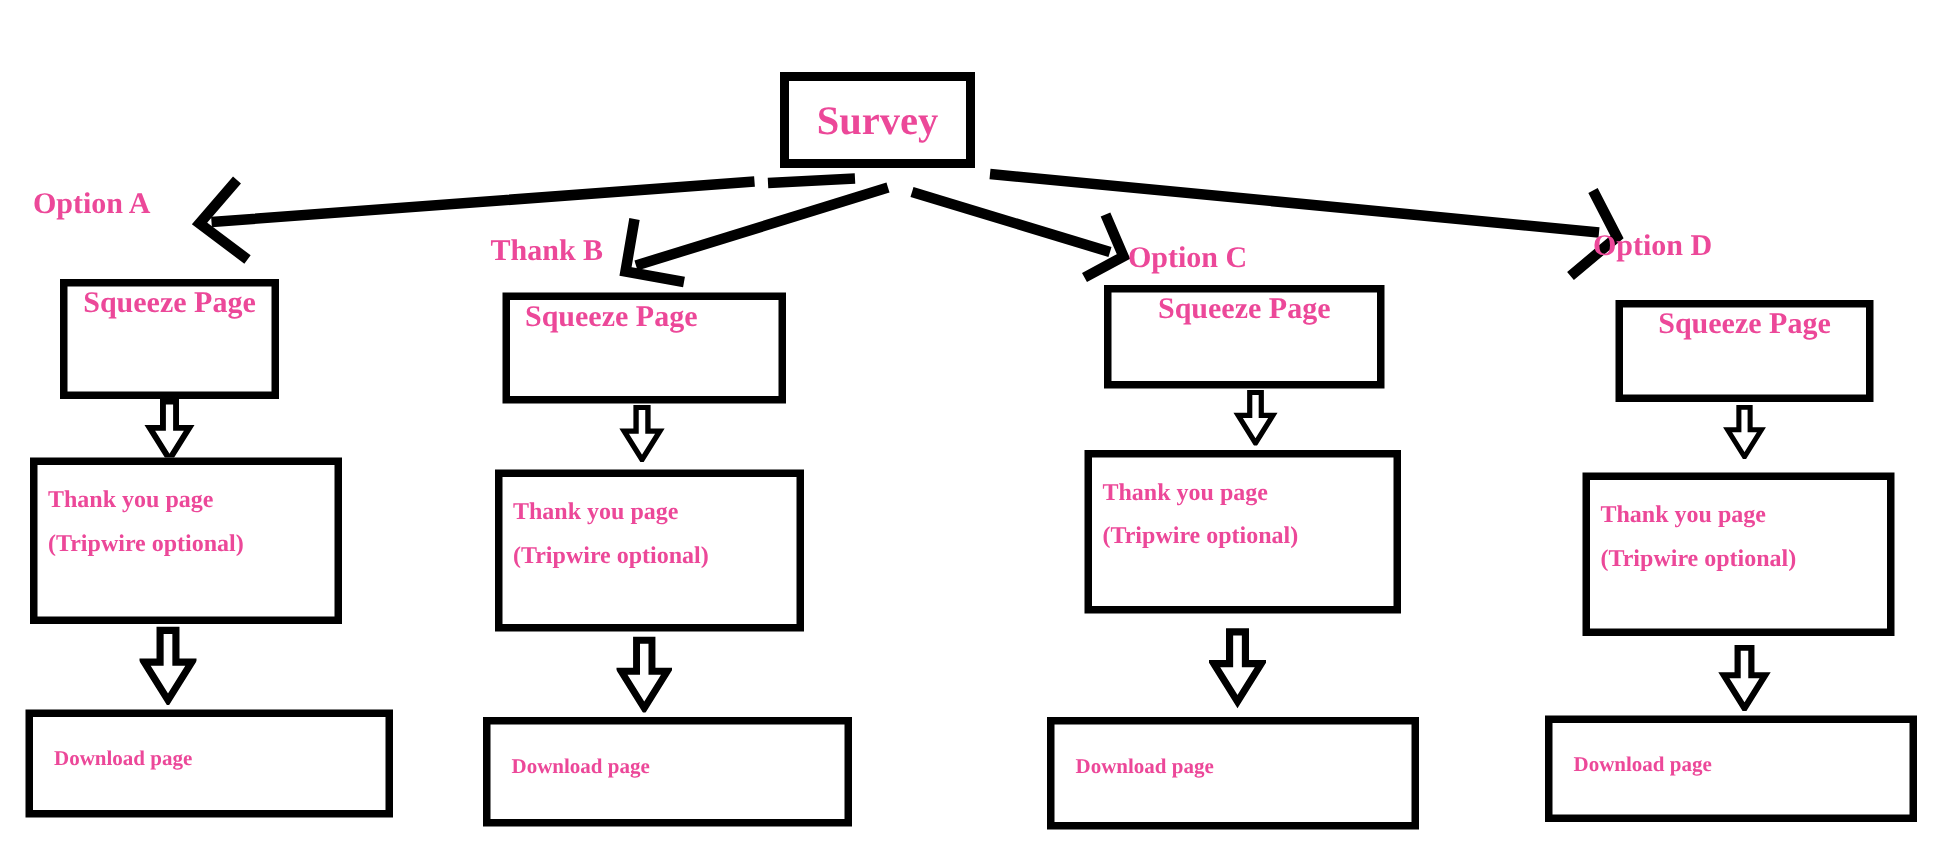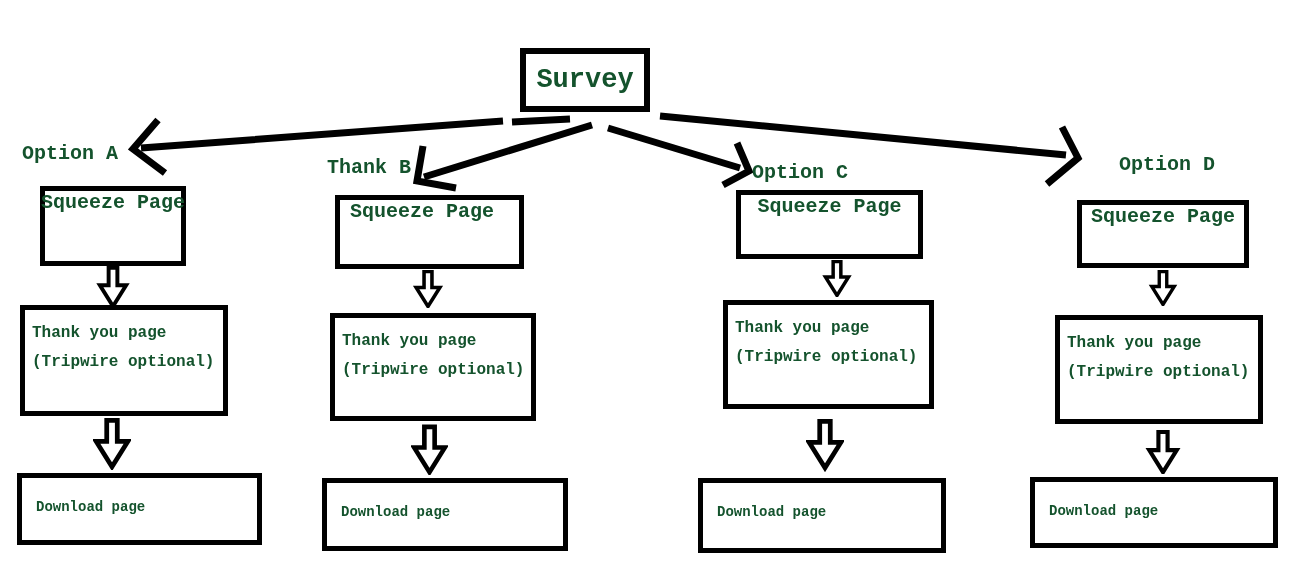--- a/index.html
+++ b/index.html
@@ -5,22 +5,22 @@
   html, body {
     margin: 0;
     padding: 0;
     background: #ffffff;
   }
   .canvas {
     position: relative;
     width: 1289px;
     height: 562px;
     background: #ffffff;
-    font-family: Liberation Mono, monospace;
-    color: #14532d;
+    font-family: Liberation Serif, serif;
+    color: #ec4899;
     overflow: hidden;
   }
   .connectors {
     position: absolute;
     left: 0;
     top: 0;
     width: 1289px;
     height: 562px;
     z-index: 1;
   }
@@ -88,21 +88,21 @@
 
       <path d="M660 116 L1066 155"></path>
       <path d="M1062 127 L1078 158 L1047 184"></path>
     </g>
   </svg>
 
   <div class="node survey-node">
     <span>Survey</span>
   </div>
 
-  <div class="opt-label" style="left:22px; top:142px;">Option A</div>
+  <div class="opt-label" style="left:22px; top:125px;">Option A</div>
   <div class="node squeeze-node" style="left:40px; top:186px; width:146px; height:80px;">
     <span>Squeeze Page</span>
   </div>
   <svg class="block-arrow" style="left:95px; top:266px;" width="36" height="42" viewBox="0 0 36 48">
     <path d="M13 2 H23 V22 H33 L18 46 L3 22 H13 Z" fill="#ffffff" stroke="#000000" stroke-width="4.5"></path>
   </svg>
   <div class="node thank-node" style="left:20px; top:305px; width:208px; height:111px;">
     <div>Thank you page</div>
     <div>(Tripwire optional)</div>
   </div>
@@ -142,21 +142,21 @@
     <div>Thank you page</div>
     <div>(Tripwire optional)</div>
   </div>
   <svg class="block-arrow" style="left:806px; top:416px;" width="38" height="57" viewBox="0 0 36 48">
     <path d="M13 2 H23 V22 H33 L18 46 L3 22 H13 Z" fill="#ffffff" stroke="#000000" stroke-width="4.5"></path>
   </svg>
   <div class="node download-node" style="left:698px; top:478px; width:248px; height:75px;">
     <span>Download page</span>
   </div>
 
-  <div class="opt-label" style="left:1119px; top:153px;">Option D</div>
+  <div class="opt-label" style="left:1062px; top:153px;">Option D</div>
   <div class="node squeeze-node" style="left:1077px; top:200px; width:172px; height:68px;">
     <span>Squeeze Page</span>
   </div>
   <svg class="block-arrow" style="left:1144px; top:270px;" width="38" height="36" viewBox="0 0 36 48">
     <path d="M13 2 H23 V22 H33 L18 46 L3 22 H13 Z" fill="#ffffff" stroke="#000000" stroke-width="4.5"></path>
   </svg>
   <div class="node thank-node" style="left:1055px; top:315px; width:208px; height:109px;">
     <div>Thank you page</div>
     <div>(Tripwire optional)</div>
   </div>

